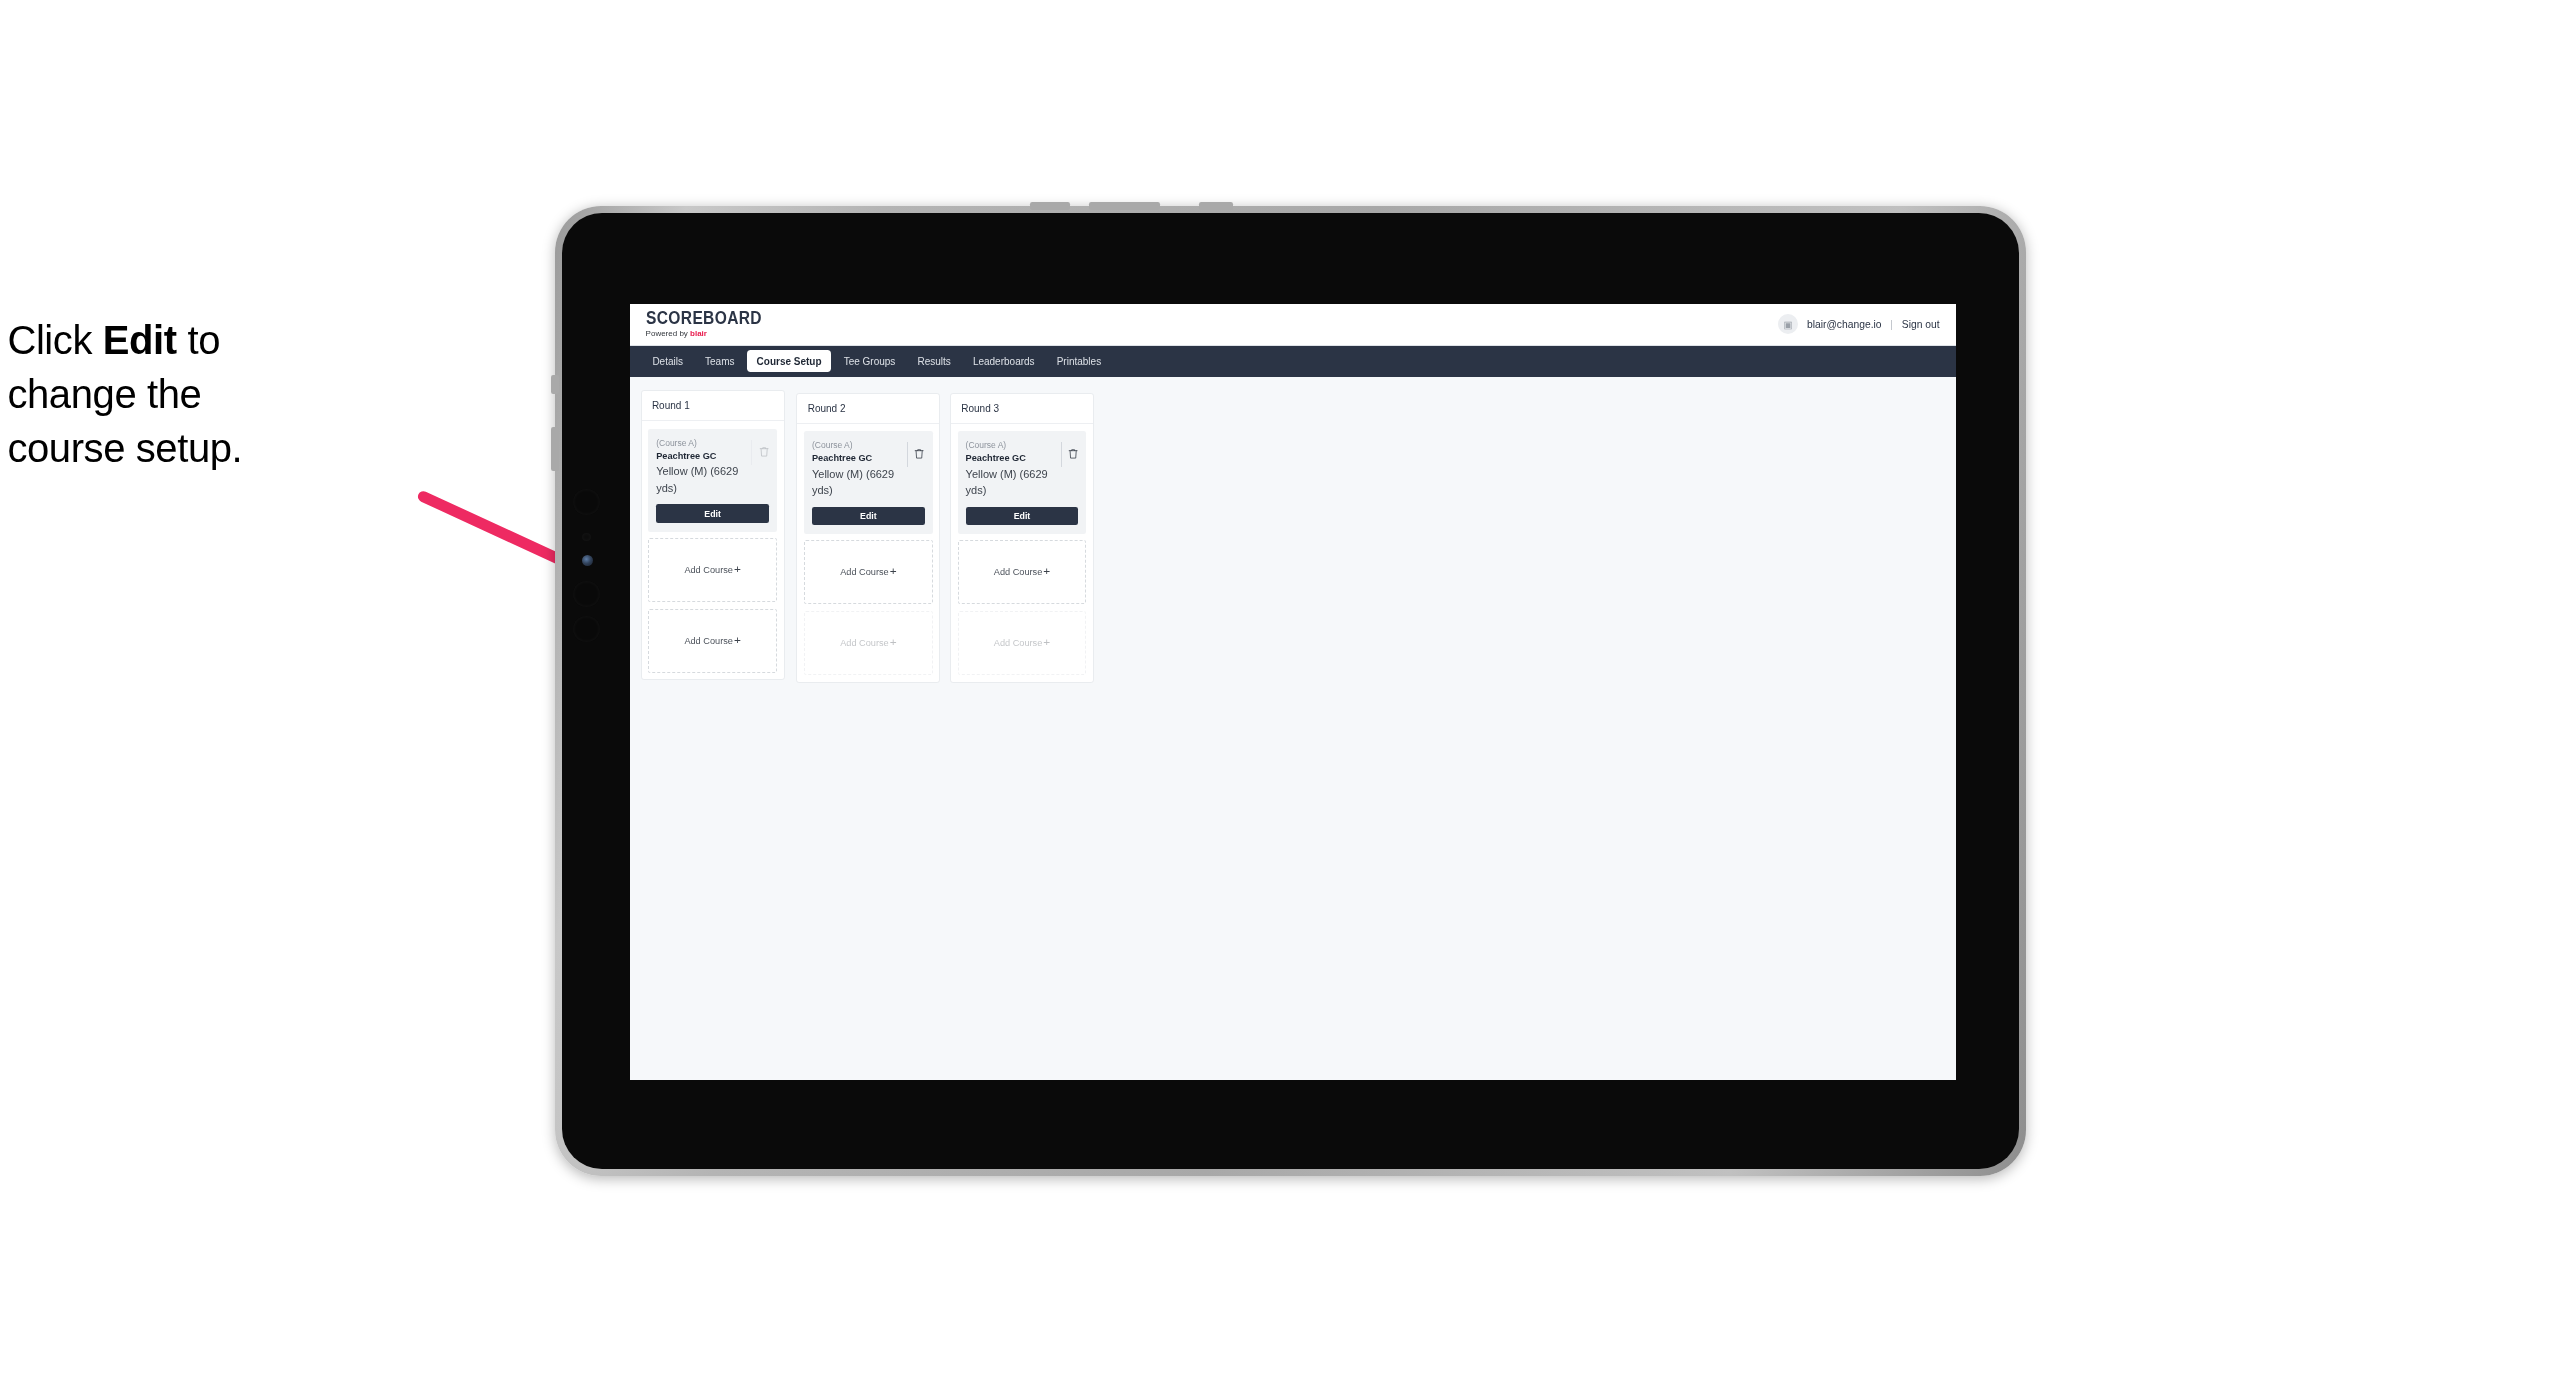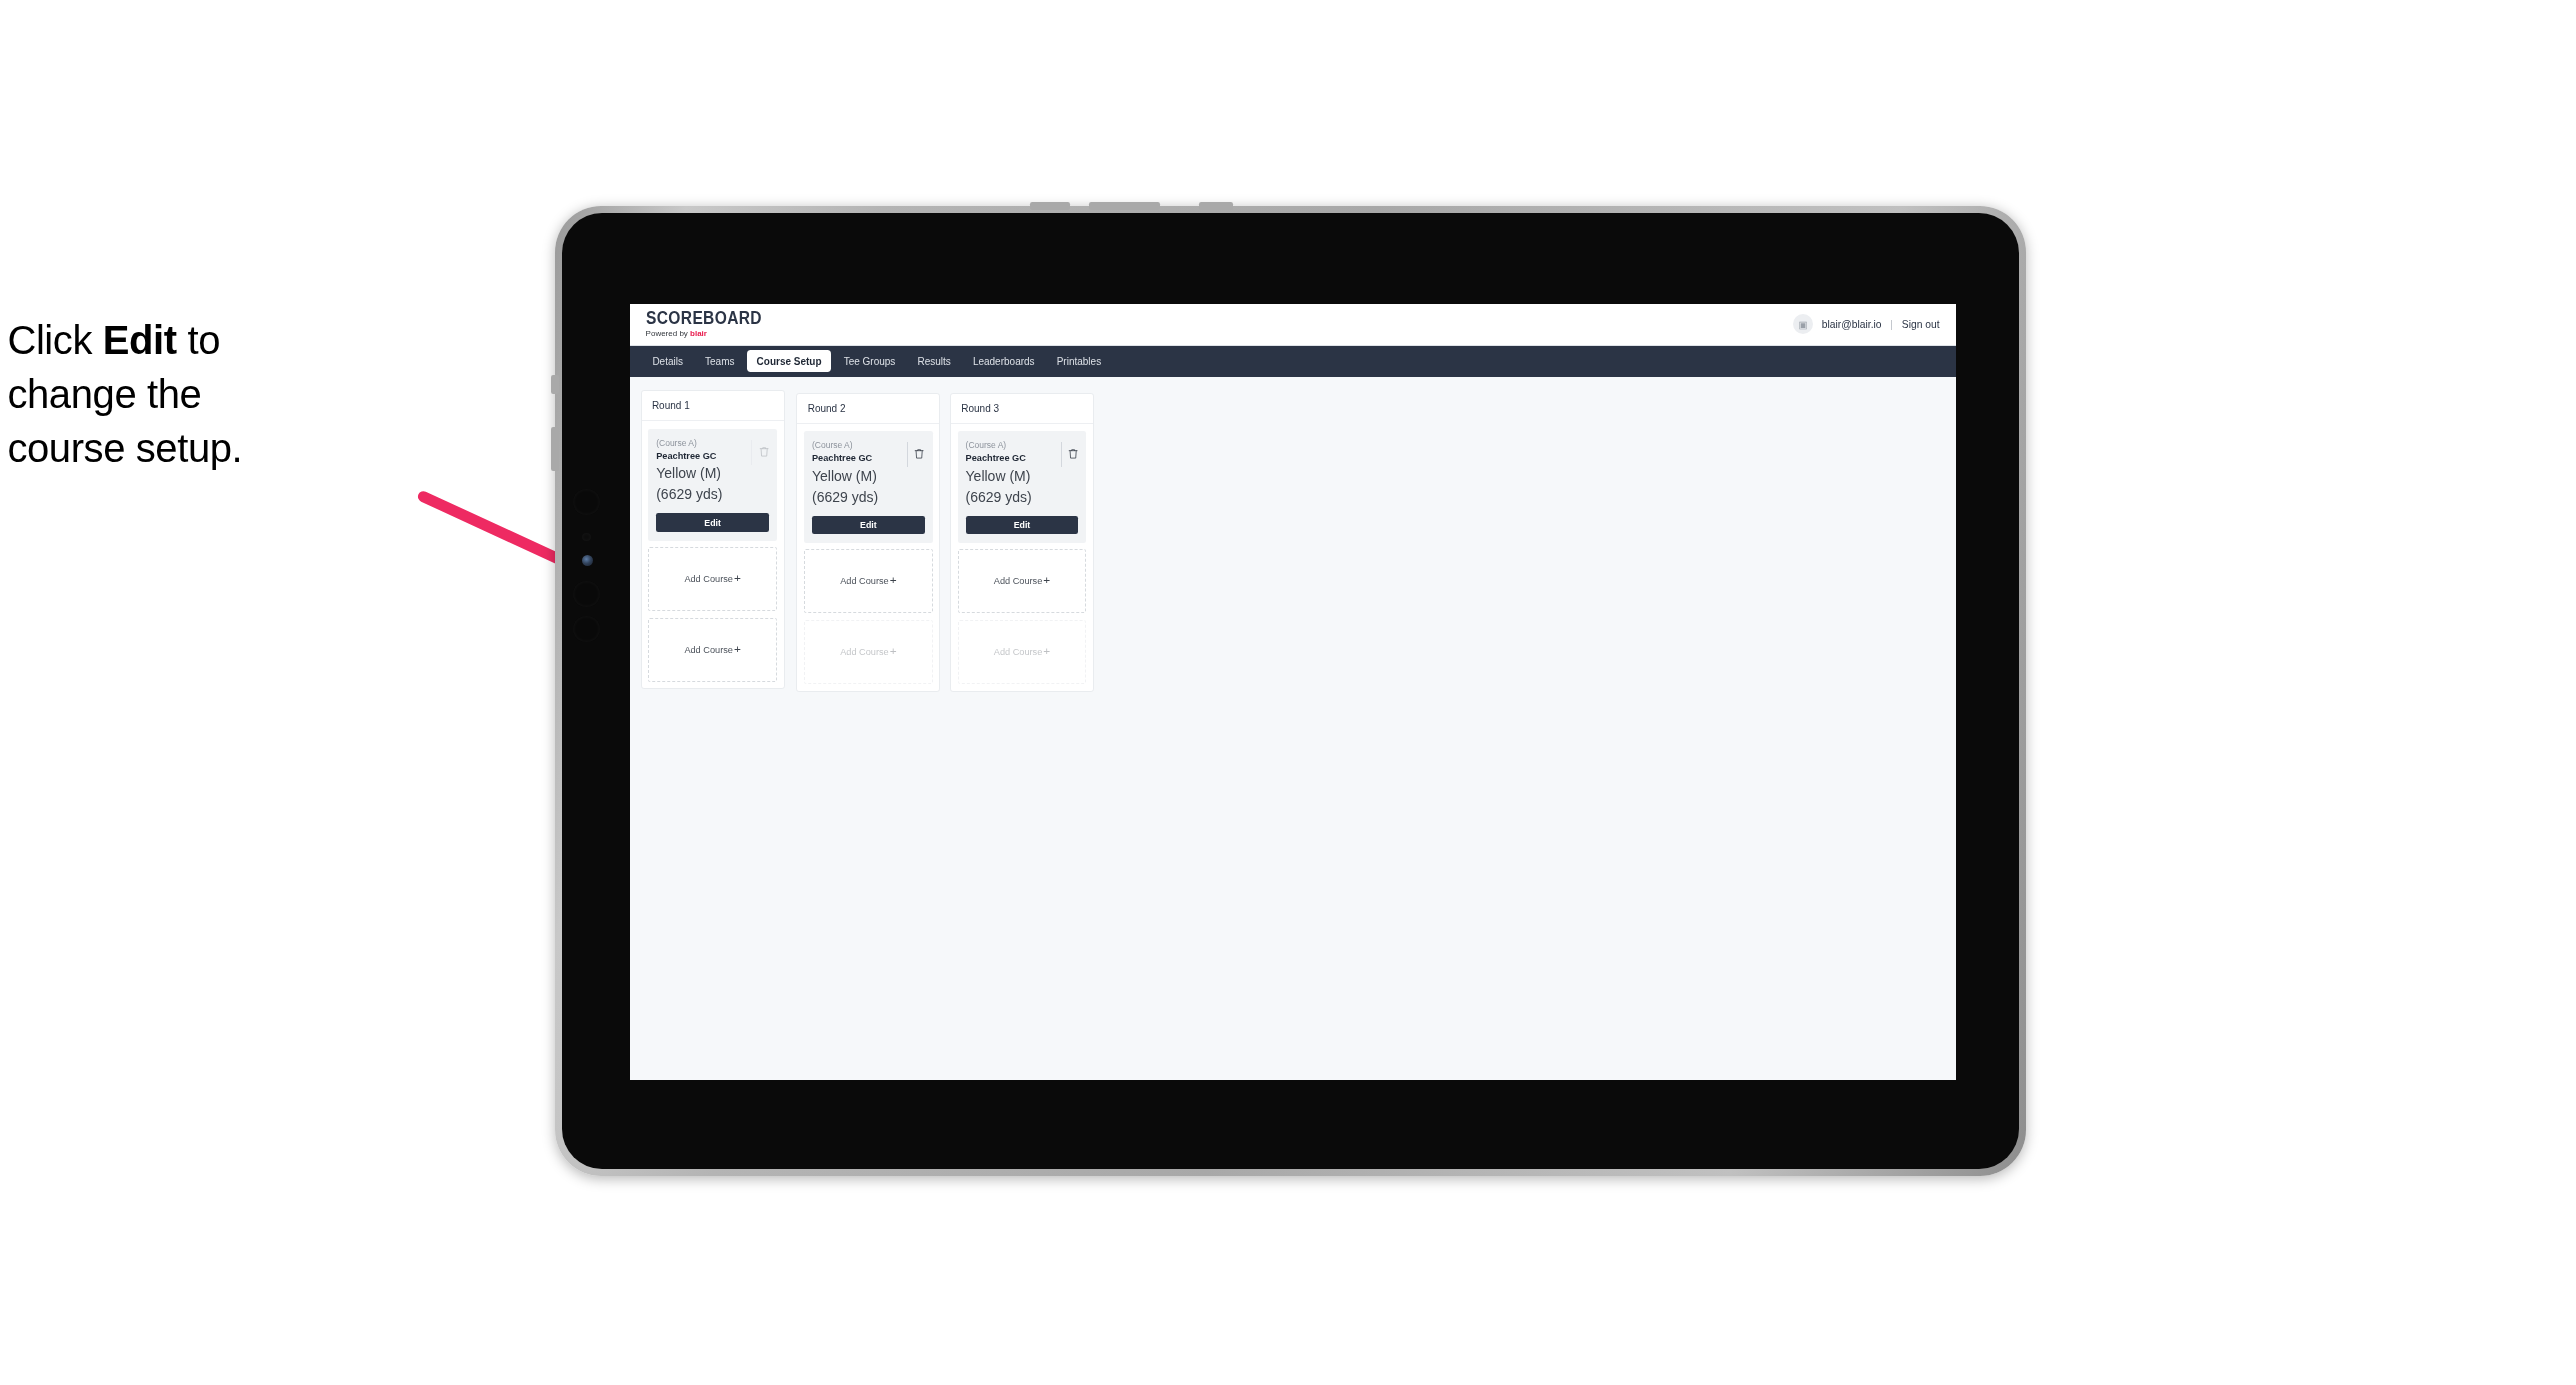--- a/index.html
+++ b/index.html
@@ -272,21 +272,21 @@
     color: #8d939c;
     line-height: 1.45;
   }
   .course-name {
     font-size: 9.2px;
     font-weight: bold;
     color: #1f2734;
     line-height: 1.55;
   }
   .course-tee {
-    font-size: 14px;
+    font-size: 11px;
     color: #3e444d;
     line-height: 1.5;
   }
   .course-card-actions {
     display: flex;
     align-items: center;
     gap: 6.6px;
     padding-top: 2.9px;
     flex: none;
   }
@@ -368,21 +368,21 @@
       <div id="top-nav">
 
         <div id="brand-block">
           <div id="brand-wordmark">SCOREBOARD</div>
           <div id="brand-subline"><span>Powered by </span><span class="clippd-mark">blair</span></div>
         </div>
 
 
         <div id="nav-right">
           <div id="user-avatar">▣</div>
-          <span>blair@blair.io</span>
+          <span>blair@change.io</span>
           <span class="divider-pipe">|</span>
           <span id="sign-out-link">Sign out</span>
         </div>
       </div>
 
 
       <div id="section-tabs">
         <div class="section-tab">Details</div>
         <div class="section-tab">Teams</div>
         <div class="section-tab active">Course Setup</div>

